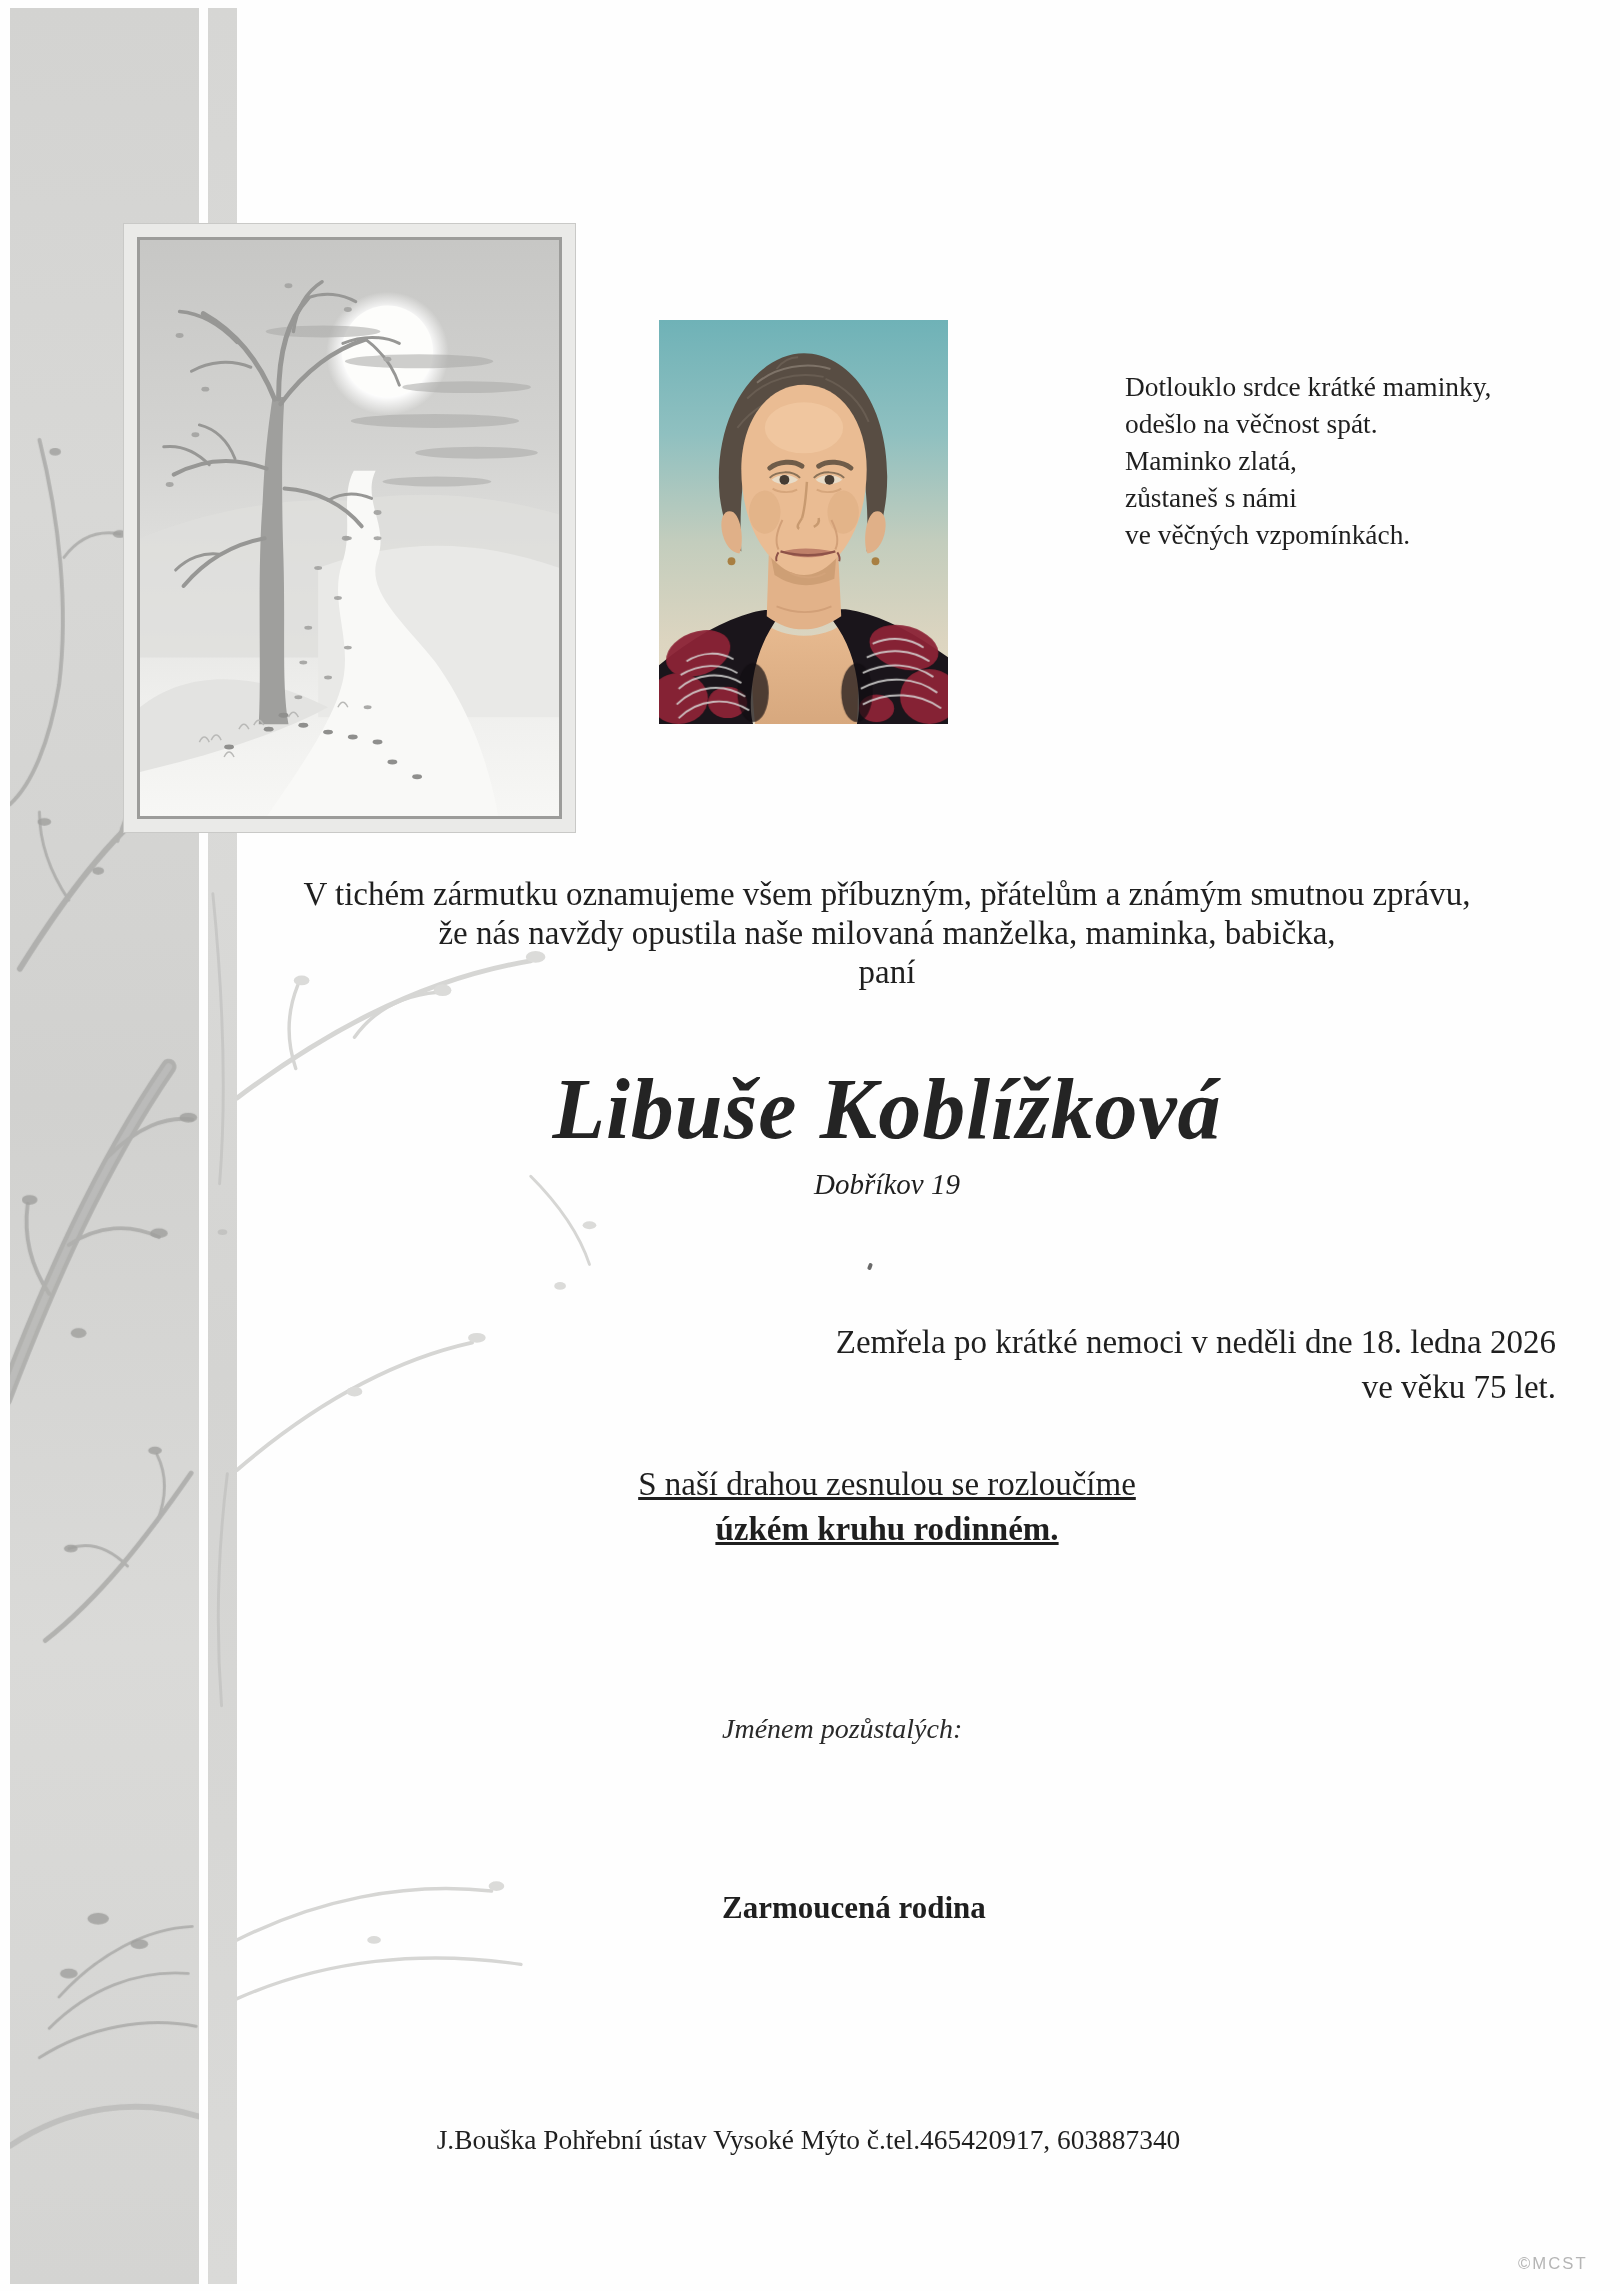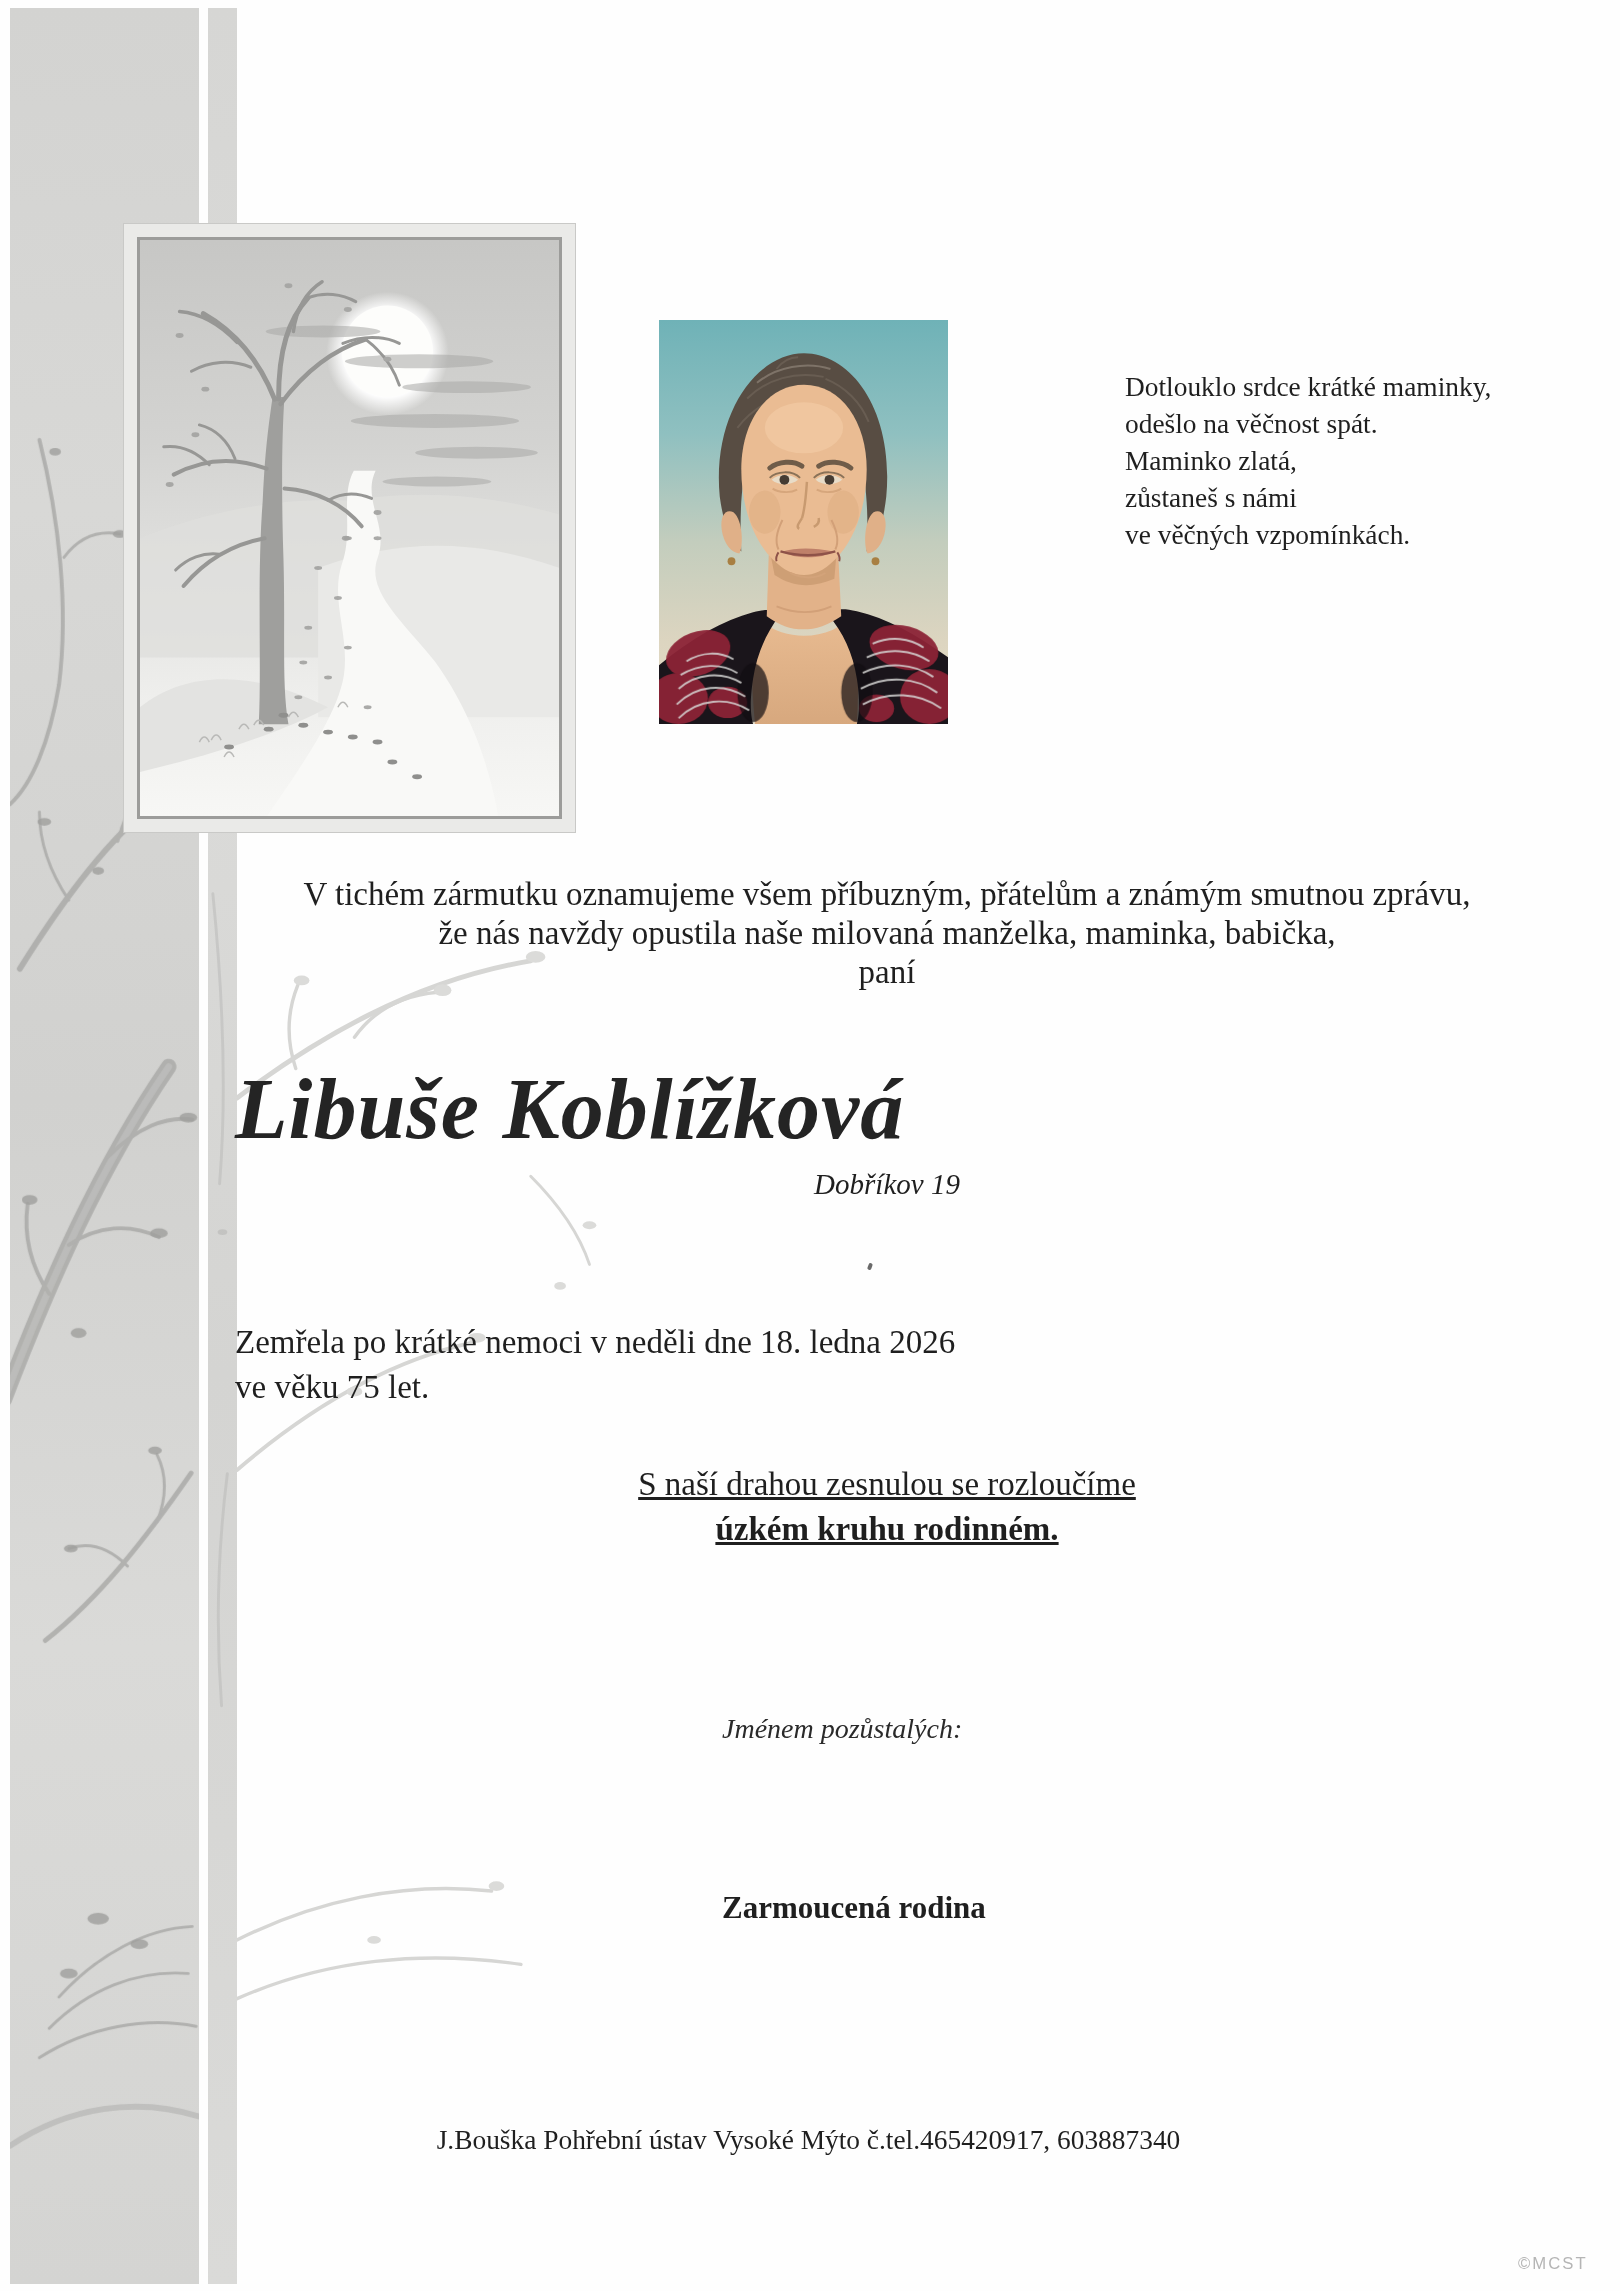--- a/index.html
+++ b/index.html
@@ -32,25 +32,25 @@
   .frame-inner svg{display:block;width:100%;height:100%;}
   
   .photo{position:absolute;left:659px;top:320px;width:289px;height:404px;overflow:hidden;}
   .photo svg{display:block;width:100%;height:100%;}
   
   .poem{position:absolute;left:1125px;top:369px;font-size:27.4px;line-height:37px;}
   .poem .ln{display:block;white-space:nowrap;}
   .announce{position:absolute;left:235px;top:875px;width:1304px;text-align:center;font-size:33px;line-height:39px;}
   .announce .ln{display:block;white-space:nowrap;}
   .name{
-    position:absolute;left:235px;top:1059px;width:1304px;
+    position:absolute;left:235px;top:1059px;width:1304px;text-align:center;
     font-size:86px;font-weight:bold;font-style:italic;letter-spacing:1px;color:#242424;
   }
   .address{position:absolute;left:235px;top:1168px;width:1304px;text-align:center;font-style:italic;font-size:29px;}
-  .death{position:absolute;left:235px;top:1320px;width:1304px;text-align:left;font-size:33px;line-height:45px;}
+  .death{position:absolute;left:252px;top:1320px;width:1304px;text-align:right;font-size:33px;line-height:45px;}
   .death .ln{display:block;white-space:nowrap;}
   .farewell{position:absolute;left:235px;top:1462px;width:1304px;text-align:center;font-size:33px;line-height:45px;text-decoration:underline;}
   .farewell .ln{display:block;white-space:nowrap;}
   .farewell .bold{font-weight:bold;}
   .behalf{position:absolute;left:722px;top:1713px;font-style:italic;font-size:28px;color:#2a2a2a;}
   .family{position:absolute;left:722px;top:1890px;font-weight:bold;font-size:31px;}
   .footer{position:absolute;left:235px;top:2125px;width:1147px;text-align:center;font-size:27.4px;white-space:nowrap;}
   .speck{position:absolute;left:868px;top:1263px;width:3.9px;height:6.9px;background:#6a6a6a;border-radius:2px;transform:rotate(22deg);}
   .watermark{
     position:absolute;left:1518px;top:2254px;

